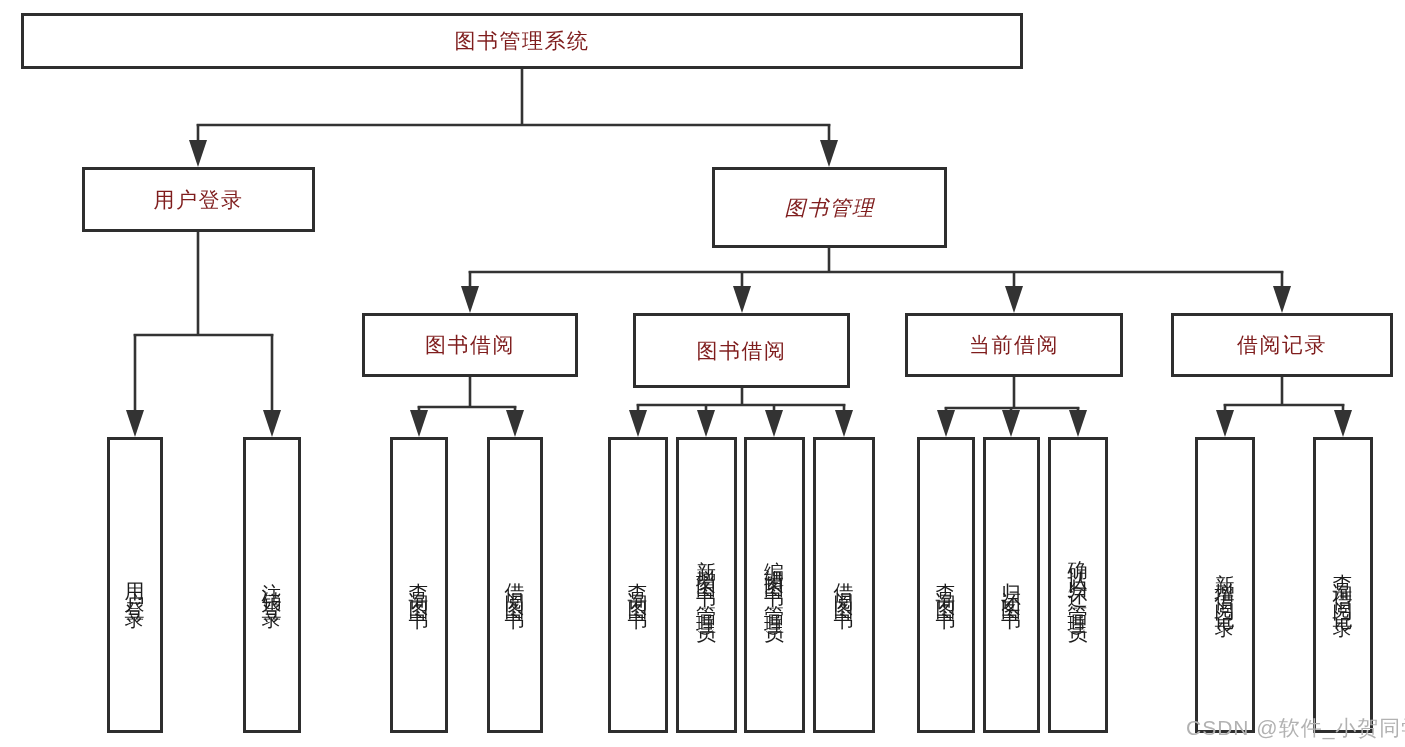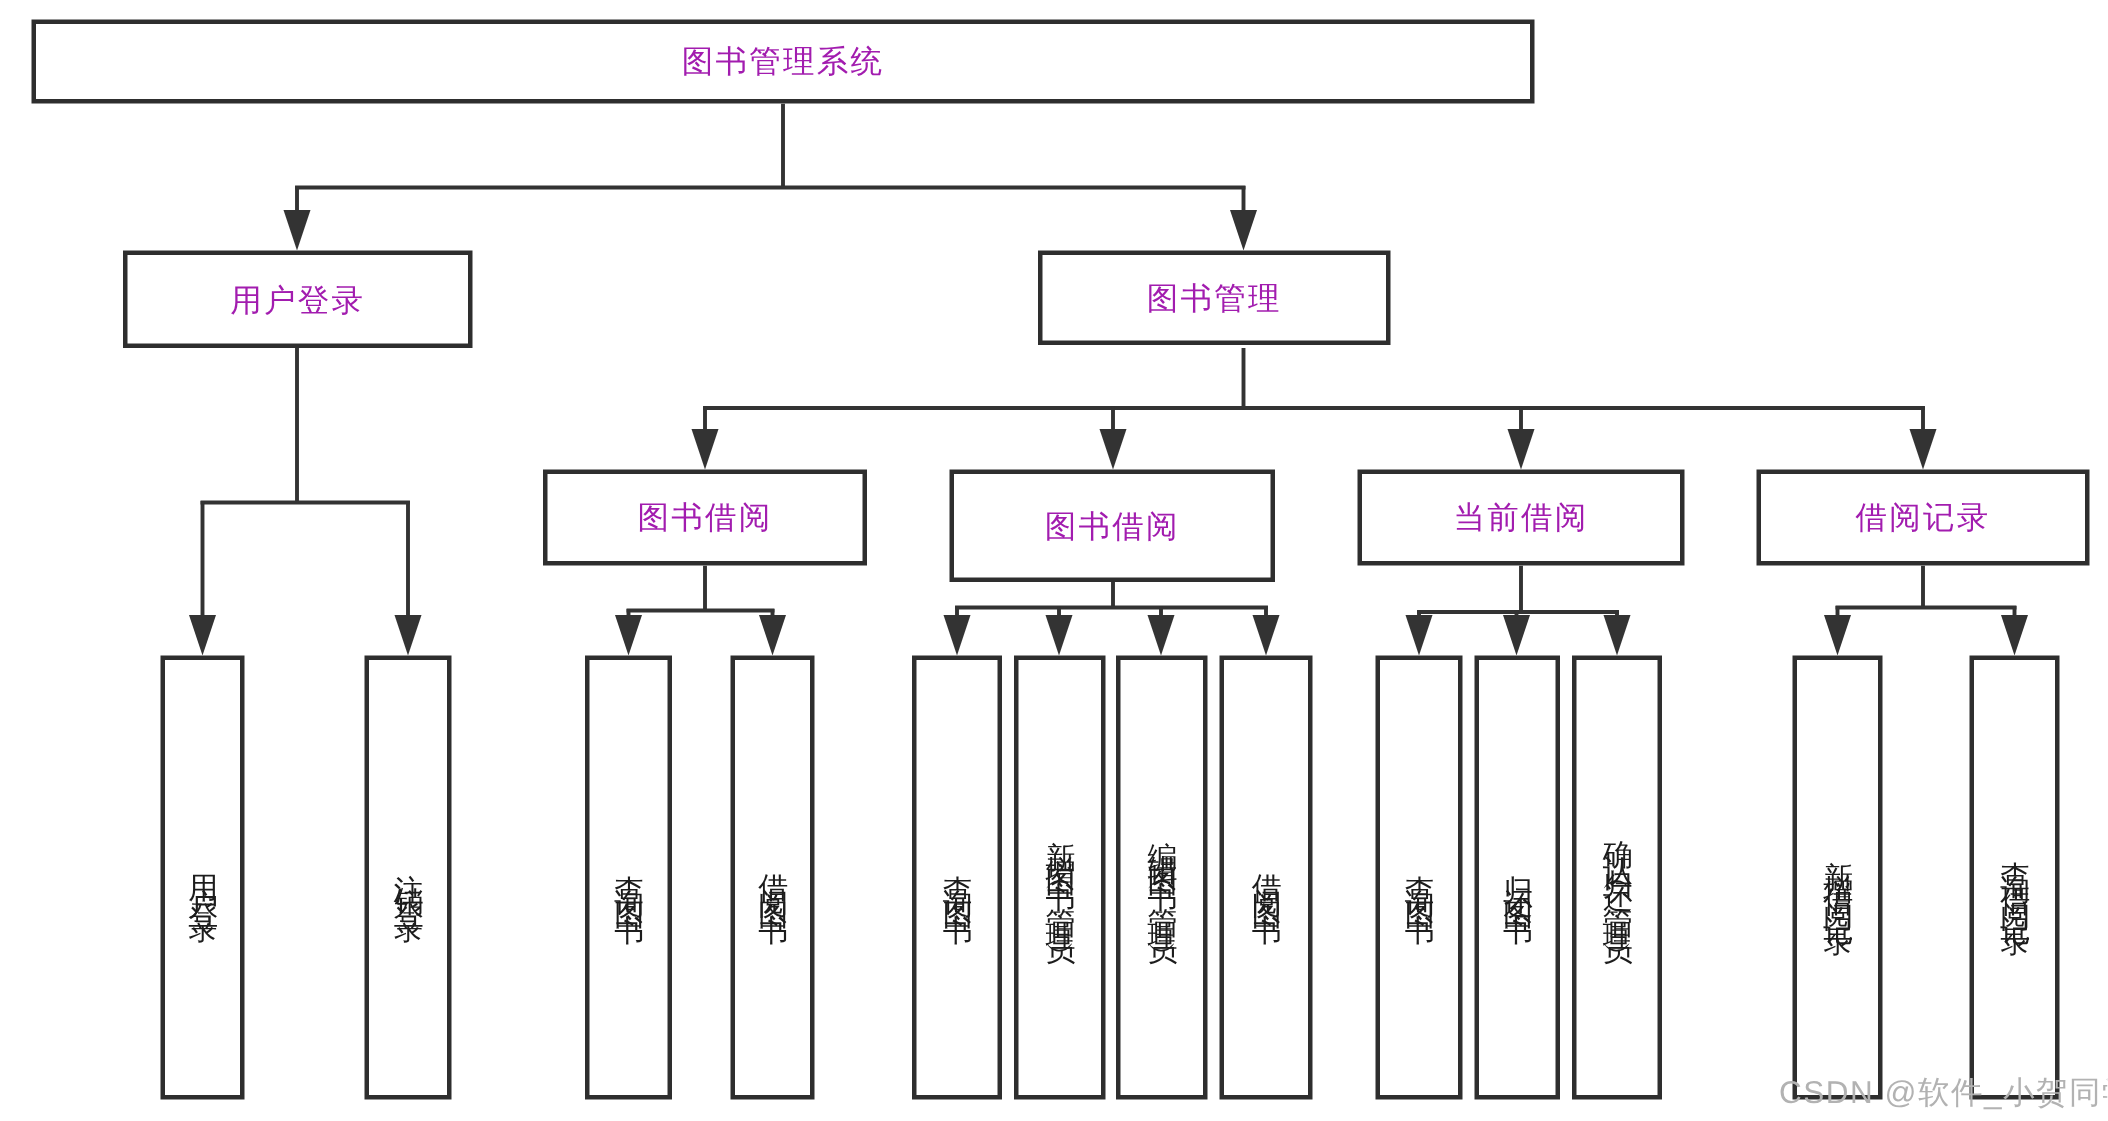--- a/index.html
+++ b/index.html
@@ -25,21 +25,21 @@
   .hbox {
     position: absolute;
     box-sizing: border-box;
     border: 3px solid #2e2e2e;
     background: #ffffff;
     display: flex;
     align-items: center;
     justify-content: center;
     font-size: 21px;
     letter-spacing: 1.5px;
-    color: #a21caf;
+    color: #7f1d1d;
     white-space: nowrap;
   }
   .vbox {
     position: absolute;
     box-sizing: border-box;
     top: 437px;
     height: 296px;
     border: 3px solid #2e2e2e;
     background: #ffffff;
     display: flex;
@@ -138,21 +138,21 @@
     </g>
   </svg>
 
   <div class="hbox" style="left:21px; top:13px; width:1002px; height:56px;">
     <span>图书管理系统</span>
   </div>
 
   <div class="hbox" style="left:82px; top:167px; width:233px; height:65px;">
     <span>用户登录</span>
   </div>
-  <div class="hbox" style="left:692px; top:167px; width:235px; height:63px;">
+  <div class="hbox" style="left:712px; top:167px; width:235px; height:81px;font-style:italic;">
     <span>图书管理</span>
   </div>
 
   <div class="hbox" style="left:362px; top:313px; width:216px; height:64px;">
     <span>图书借阅</span>
   </div>
   <div class="hbox" style="left:633px; top:313px; width:217px; height:75px;">
     <span>图书借阅</span>
   </div>
   <div class="hbox" style="left:905px; top:313px; width:218px; height:64px;">

